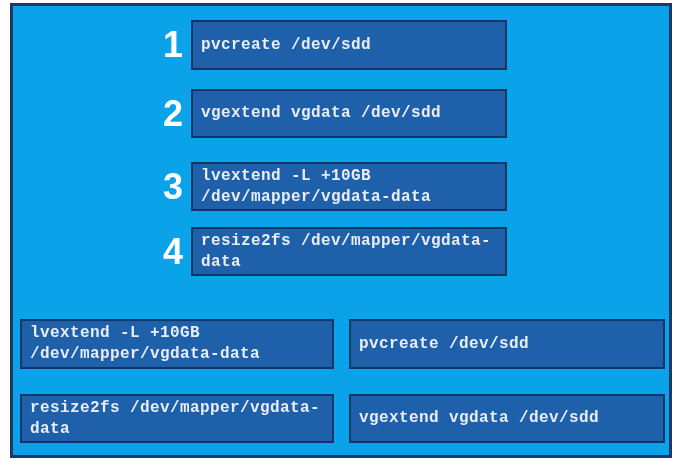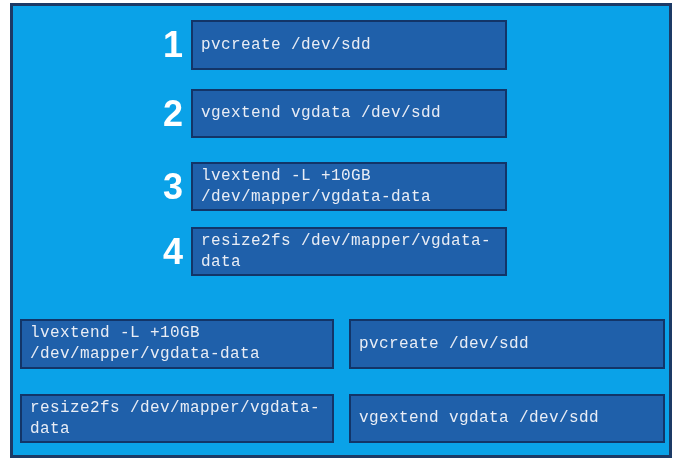--- a/index.html
+++ b/index.html
@@ -29,21 +29,21 @@
     position: absolute;
     box-sizing: border-box;
     background: var(--box-background, #1f60aa);
     border: 2px solid var(--box-border, #123568);
     display: flex;
     flex-direction: column;
     justify-content: center;
     align-items: flex-start;
     padding: 2px 8px;
     font-family: "Liberation Mono", monospace;
-    font-weight: normal;
+    font-weight: bold;
     font-size: 16px;
     line-height: 21px;
     letter-spacing: 0.4px;
     color: var(--command-text, #e9edf5);
     cursor: pointer;
   }
   .cmd-line {
     display: block;
     white-space: pre;
   }

